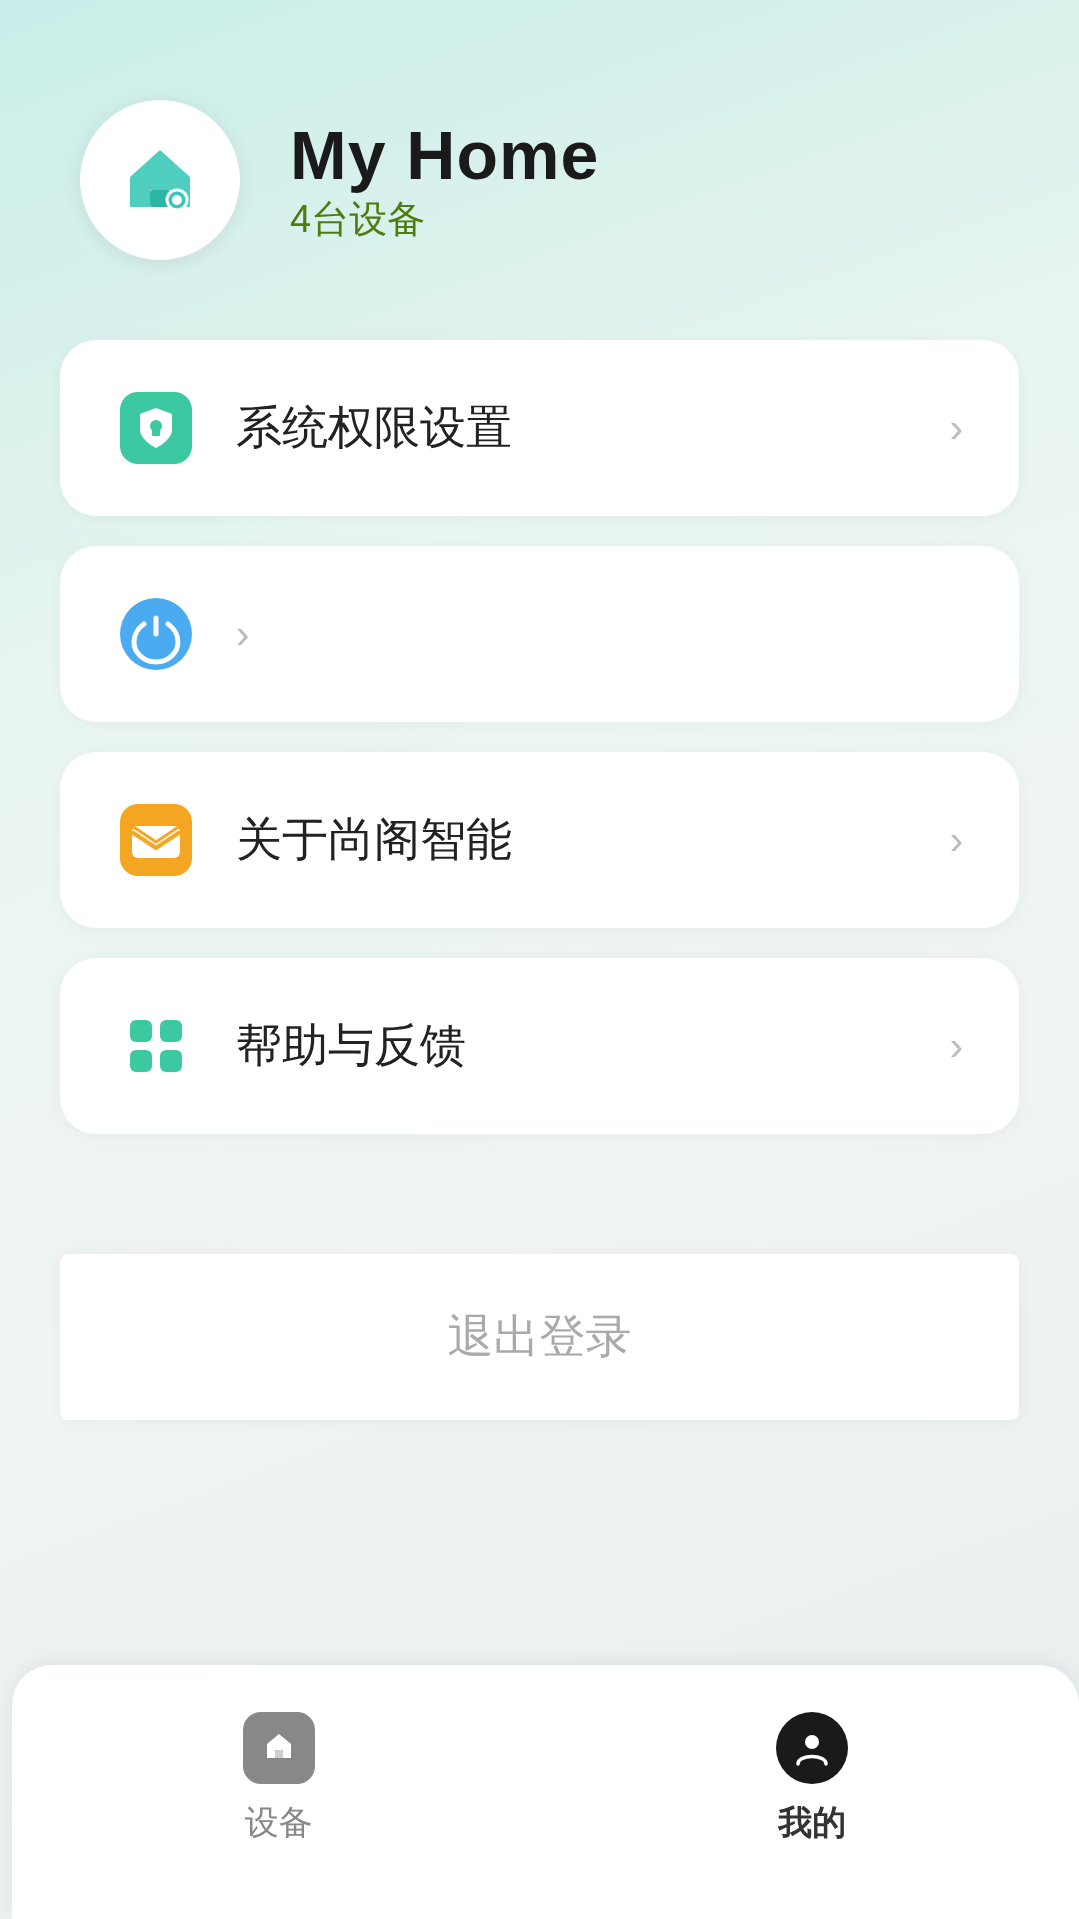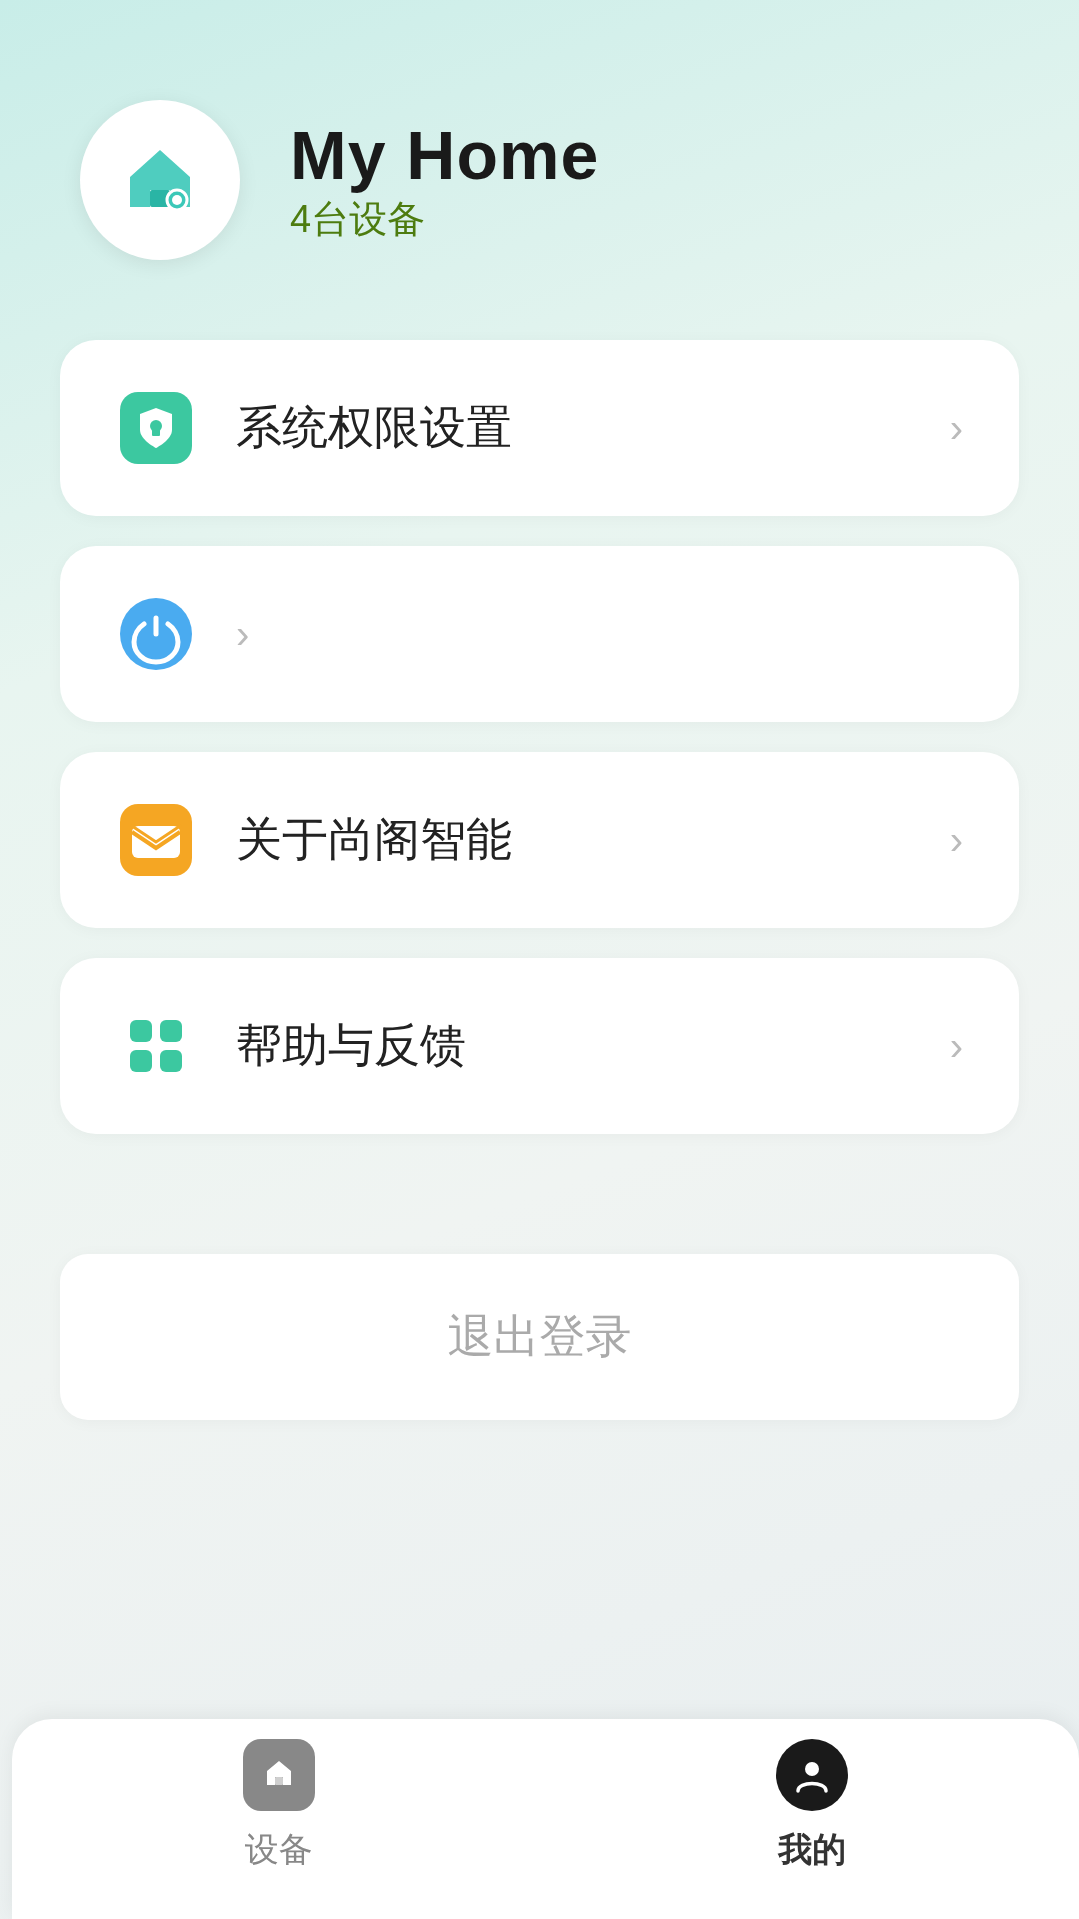--- a/index.html
+++ b/index.html
@@ -128,40 +128,40 @@
       height: 80px;
     }
 
     .logout-section {
       padding: 0 60px;
       margin-top: 20px;
     }
 
     .logout-card {
       background: white;
-      border-radius: 28px;
+      border-radius: 8px;
       padding: 52px;
       display: flex;
       align-items: center;
       justify-content: center;
       cursor: pointer;
       box-shadow: 0 2px 16px rgba(0,0,0,0.04);
     }
 
     .logout-label {
       font-size: 46px;
       color: #aaa;
     }
 
     .bottom-nav {
       position: absolute;
       bottom: 0;
       left: 12px;
       right: 0;
-      height: 200px;
+      height: 254px;
       background: white;
       border-radius: 40px 40px 0 0;
       display: flex;
       align-items: center;
       justify-content: space-around;
       box-shadow: 0 -4px 20px rgba(0,0,0,0.06);
       padding-bottom: 30px;
     }
 
     .nav-item {

